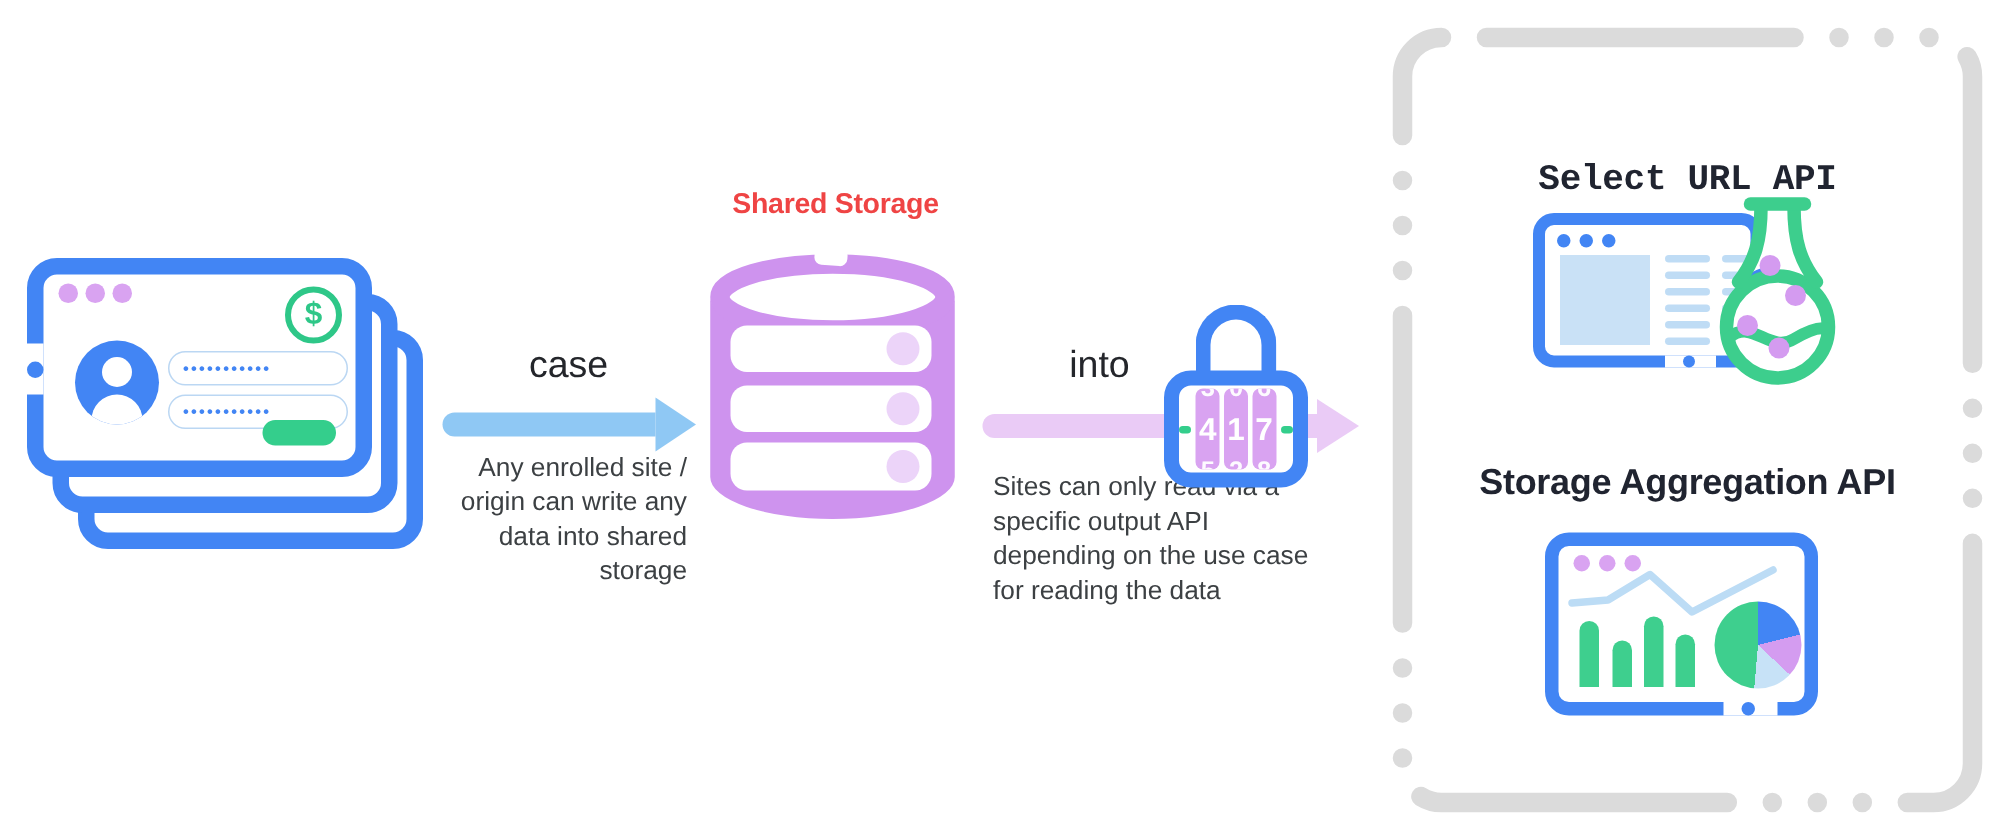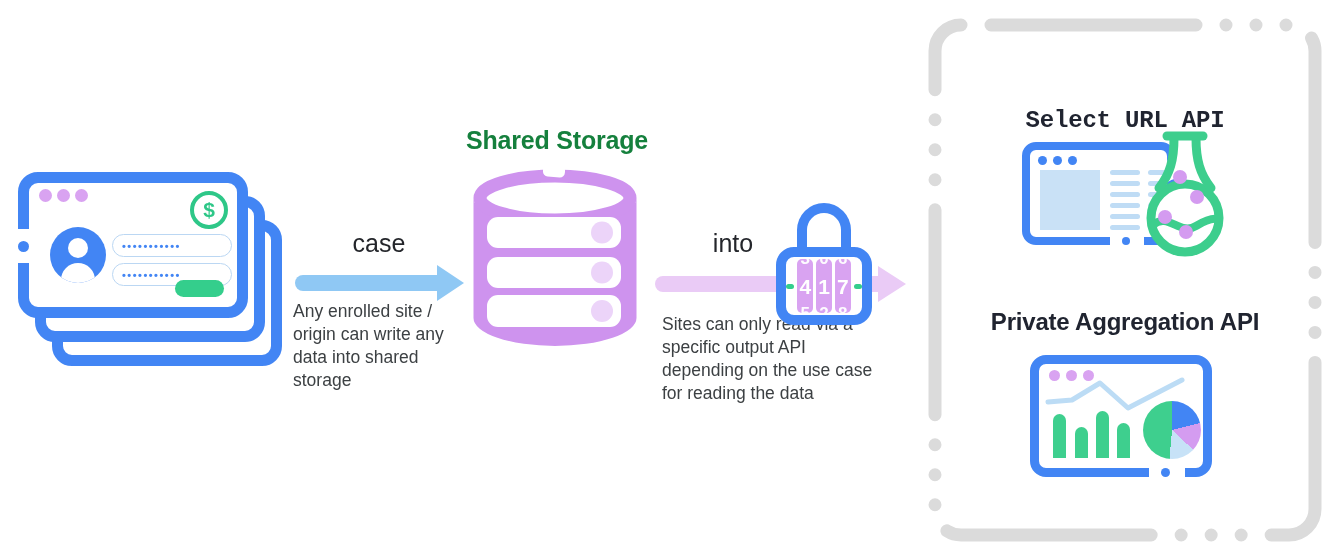--- a/index.html
+++ b/index.html
@@ -26,21 +26,21 @@
   .avatar .body{position:absolute;left:11px;top:36px;width:34px;height:26px;border-radius:17px 17px 0 0;background:#fff;}
   .pwfield{position:absolute;left:83px;width:109px;height:21px;background:#fff;
            border:1.5px solid #BBD7F3;border-radius:12px;display:flex;align-items:center;
            padding-left:9px;color:#4285F4;font-size:11px;letter-spacing:1.5px;font-weight:bold;overflow:hidden;}
   .pw1{top:51px;} .pw2{top:80px;}
   .loginbtn{position:absolute;left:146px;top:97px;width:49px;height:17px;background:#34CE8C;border-radius:9px;}
 
   
   .flowlabel{position:absolute;font-size:25px;color:#24262b;text-align:center;}
   .caption{position:absolute;font-size:17.5px;line-height:23px;color:#3C4043;}
-  .bigtitle{position:absolute;font-size:25px;font-weight:bold;color:#15803d;text-align:center;letter-spacing:-.2px;}
+  .bigtitle{position:absolute;font-size:19px;font-weight:bold;color:#ef4444;text-align:center;letter-spacing:-.2px;}
 
   
   .arrowbody{position:absolute;height:16px;border-radius:8px 0 0 8px;}
   .arrowhead{position:absolute;width:0;height:0;border-top:18px solid transparent;border-bottom:18px solid transparent;}
   .write-body{left:295px;top:275px;width:142px;background:#8FC8F4;}
   .write-head{left:437px;top:265px;border-left:27px solid #8FC8F4;}
   .read-body{left:655px;top:276px;width:223px;background:#EACBF6;z-index:1;}
   .read-head{left:878px;top:266px;border-left:28px solid #EACBF6;z-index:1;}
 
   
@@ -113,21 +113,21 @@
       </div>
     <div class="pwfield pw2">
         <span>•••••••••••</span>
       </div>
     <div class="loginbtn"></div>
   </div>
 
   <div class="flowlabel" style="left:295px;top:229px;width:168px;">case</div>
   <div class="arrowbody write-body"></div>
   <div class="arrowhead write-head"></div>
-  <p class="caption" style="left:293px;top:300px;width:165px;margin:0;">Any enrolled site / origin can write any data into shared storage</p>
+  <p class="caption" style="left:293px;top:300px;width:165px;margin:0;text-align:right;">Any enrolled site / origin can write any data into shared storage</p>
 
   <div class="bigtitle" style="left:437px;top:126px;width:240px;">Shared Storage</div>
   <svg class="abs" style="left:470px;top:166px;" width="170" height="192" viewBox="0 0 170 192">
     <path d="M3.5,32 V152 A81.5,28 0 0 0 166.5,152 V32 A81.5,27.5 0 0 1 3.5,32 Z" fill="#CE93EE"></path>
     <ellipse cx="85" cy="32" rx="75" ry="22" fill="#ffffff" stroke="#CE93EE" stroke-width="13"></ellipse>
     <rect x="73" y="-1" width="22" height="12" rx="5" fill="#ffffff" transform="rotate(4 84 5)"></rect>
     <rect x="17" y="51" width="134" height="31" rx="11" fill="#ffffff"></rect>
     <rect x="17" y="91" width="134" height="31" rx="11" fill="#ffffff"></rect>
     <rect x="17" y="129" width="134" height="32" rx="11" fill="#ffffff"></rect>
     <circle cx="132" cy="66.5" r="11" fill="#ECD4F9"></circle>
@@ -161,21 +161,21 @@
       </div>
       <div class="gdash"></div>
     </div>
   </div>
 
   <div class="panel">
     <svg width="400" height="530" viewBox="0 0 400 530">
       <rect x="10" y="10" width="380" height="510" rx="26" fill="none" stroke="#DBDBDB" stroke-width="13" stroke-linecap="round" stroke-dasharray="0 30 205 30 0 30 0 30"></rect>
     </svg>
     <div class="paneltitle t-select">Select URL API</div>
-    <div class="paneltitle t-agg">Private Aggregation API</div>
+    <div class="paneltitle t-agg">Storage Aggregation API</div>
   </div>
 
   <div class="surl-win">
     <div class="surl-dots">
       <div class="d"></div>
         <div class="d"></div>
         <div class="d"></div>
     </div>
     <div class="surl-rect"></div>
     <div class="tline" style="left:80px;top:20px;"></div>

